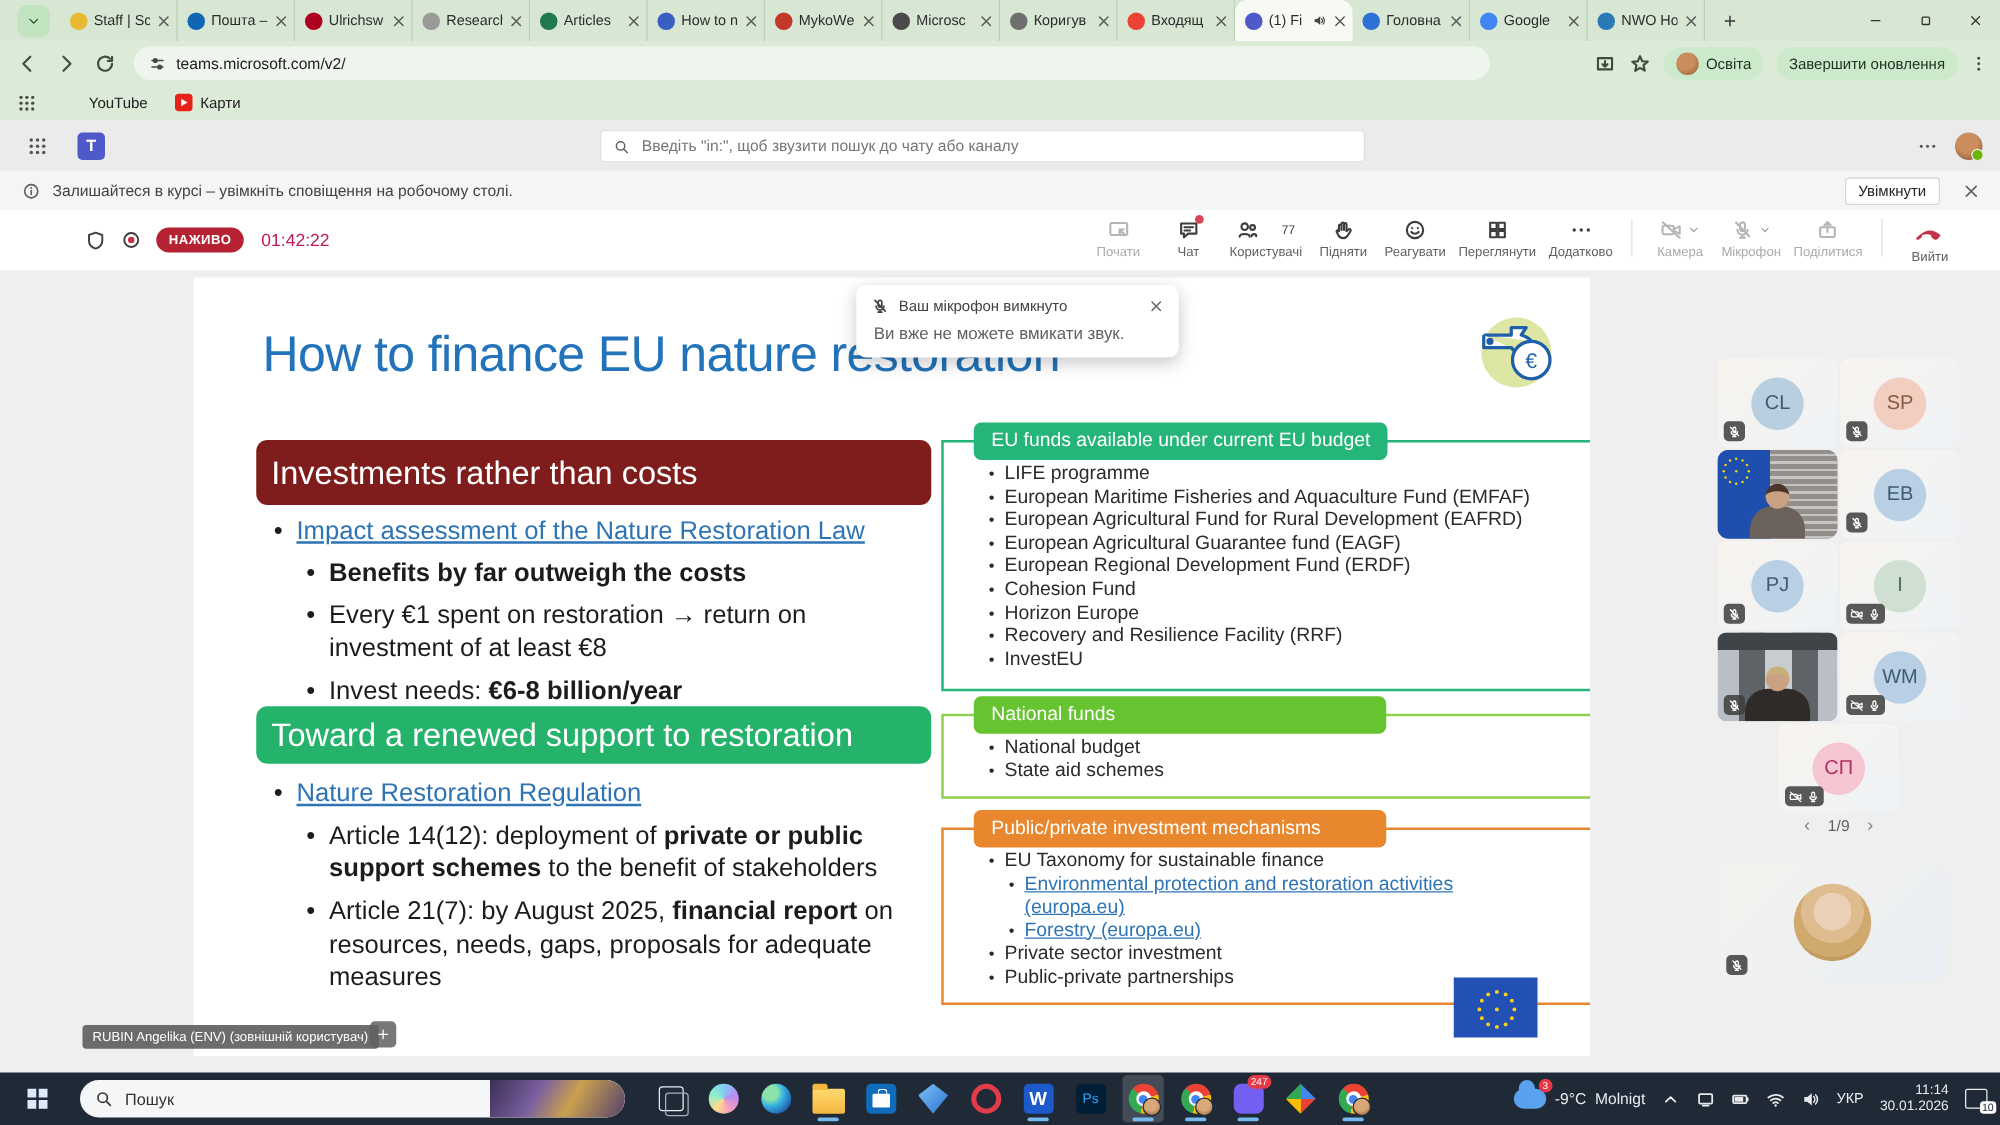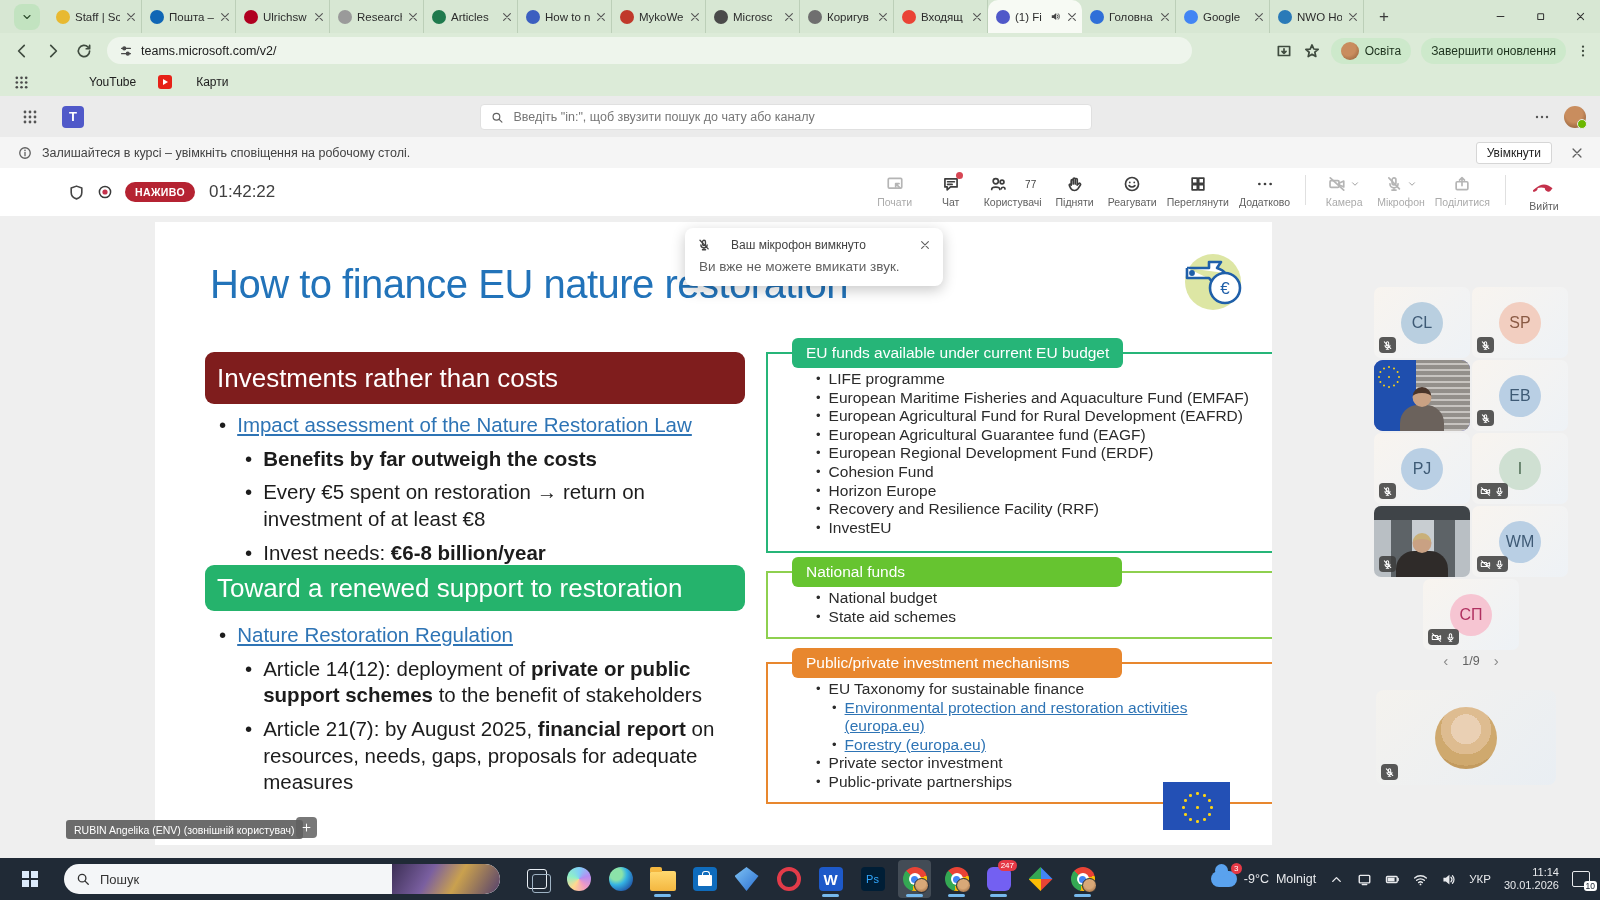--- a/index.html
+++ b/index.html
@@ -32,21 +32,21 @@
   .omnibox .icon{width:14px;height:14px;color:#4a4a4a;}
   .url{font-size:12.5px;color:#202020;}
   .nav-right{margin-left:auto;display:flex;align-items:center;gap:10px;margin-right:10px;}
   .chip{height:26px;border-radius:13px;background:#cde9cb;display:flex;align-items:center;gap:6px;padding:0 10px;font-size:12px;color:#203520;}
   .avatar-sm{width:18px;height:18px;border-radius:50%;background:radial-gradient(circle at 40% 35%,#c98d5e 0 45%,#8a5a34 100%);}
   .kebab{width:14px;height:14px;color:#3f4b3f;}
 
   
   .bookbar{position:absolute;left:0;top:68px;width:1600px;height:28px;background:#dcebd8;display:flex;align-items:center;}
   .bookbar .apps{width:15px;height:15px;color:#4a4a4a;margin-left:14px;}
-  .bm{display:flex;align-items:center;gap:24px;margin-left:22px;font-size:12px;color:#202020;}
+  .bm{display:flex;align-items:center;gap:6px;margin-left:22px;font-size:12px;color:#202020;}
   .bm .bmfav{width:14px;height:14px;border-radius:3px;}
   .bm:nth-of-type(2) .bmfav{background:#e62117;position:relative;}
   .bm:nth-of-type(2) .bmfav::after{content:"";position:absolute;left:5px;top:4px;border-left:5px solid #fff;border-top:3px solid transparent;border-bottom:3px solid transparent;}
   .bm:nth-of-type(3) .bmfav{background:conic-gradient(#4285f4 0 25%,#34a853 0 50%,#fbbc05 0 75%,#ea4335 0);border-radius:50% 50% 50% 0;}
 
   
   .tm-header{position:absolute;left:0;top:96px;width:1600px;height:41px;background:#ebebeb;display:flex;align-items:center;}
   .waffle{width:16px;height:16px;color:#555;margin-left:22px;}
   .tm-logo{width:22px;height:22px;margin-left:24px;border-radius:4px;background:#5059c9;color:#fff;font-size:13px;font-weight:bold;display:flex;align-items:center;justify-content:center;}
   .tm-search{position:absolute;left:480px;top:8px;width:612px;height:26px;background:#fff;border-radius:4px;display:flex;align-items:center;gap:8px;padding:0 10px;box-sizing:border-box;border:1px solid #e0e0e0;}
@@ -63,21 +63,21 @@
   .tm-banner .icon{width:14px;height:14px;color:#616161;margin-left:18px;}
   .tm-banner .txt{font-size:12.5px;color:#424242;margin-left:10px;}
   .banner-btn{margin-left:auto;font-size:12px;color:#242424;background:#fff;border:1px solid #d6d6d6;border-radius:3px;padding:3px 10px;}
   .banner-x{width:12px;height:12px;color:#424242;margin:0 16px 0 14px;}
 
   
   .tm-toolbar{position:absolute;left:0;top:168px;width:1600px;height:48px;background:#fff;border-bottom:1px solid #e6e6e6;display:flex;align-items:center;}
   .shield{width:17px;height:17px;color:#444;margin-left:68px;}
   .rec{width:16px;height:16px;color:#3a3a3a;margin-left:12px;}
   .live{margin-left:12px;background:#b52332;color:#fff;font-size:10.5px;font-weight:bold;letter-spacing:.4px;border-radius:10px;padding:4px 10px;}
-  .timer{margin-left:14px;font-size:17px;color:#404040;}
+  .timer{margin-left:14px;font-size:14px;color:#be185d;}
   .tb-right{margin-left:auto;display:flex;align-items:flex-start;margin-right:28px;}
   .tbtn{min-width:46px;padding:4px 5px 2px;display:flex;flex-direction:column;align-items:center;gap:3px;color:#424242;}
   .tbtn .ticon{width:18px;height:18px;color:#3d3d3d;position:relative;}
   .tbtn .lab{font-size:10.5px;color:#616161;white-space:nowrap;}
   .tbtn.disabled .ticon{color:#b5b5b5;}
   .tbtn.disabled .lab{color:#ababab;}
   .tbtn .dot::after{content:"";position:absolute;right:-3px;top:-3px;width:7px;height:7px;border-radius:50%;background:#d74654;}
   .iconrow{display:flex;align-items:center;gap:4px;}
   .cnt{font-size:10px;color:#424242;margin-top:2px;margin-left:14px;}
   .chev{width:10px;height:10px;color:#9a9a9a;}
@@ -92,35 +92,35 @@
   .leftcol{position:absolute;left:50px;top:130px;width:545px;}
   .sec-h{position:absolute;left:0;width:540px;height:52px;border-radius:9px;color:#fff;font-size:26px;display:flex;align-items:center;padding-left:12px;box-sizing:border-box;}
   .sec-h.h2{height:46px;}
   .slist{position:absolute;left:14px;width:515px;}
   .li{display:flex;gap:11px;font-size:20.5px;line-height:1.3;color:#1c1c1c;margin-bottom:7px;}
   .li .blt{flex:0 0 auto;line-height:1.25;}
   .li.lvl2{margin-left:26px;}
   .seg-b{font-weight:bold;}
   .seg-link{color:#2e74b5;text-decoration:underline;}
   
-  .fund-box{position:absolute;left:611px;width:700px;border:2px solid;background:transparent;padding-left:12px;}
+  .fund-box{position:absolute;left:598px;width:700px;border:2px solid;background:transparent;}
   .fund-h{position:absolute;left:24px;top:-16px;height:30px;border-radius:6px;color:#fff;font-size:15.5px;display:flex;align-items:center;padding:0 14px;min-width:330px;box-sizing:border-box;}
   .fund-items{margin:16px 0 6px 36px;}
   .fund-items .li{font-size:15.5px;line-height:18.6px;margin-bottom:0;gap:8px;color:#2b2b2b;}
   .fund-items .li .blt{font-size:13px;line-height:18px;}
   .fund-items .li.lvl2{margin-left:16px;max-width:360px;}
   .euflag{position:absolute;left:1008px;top:560px;width:67px;height:48px;background:#2350b5;}
   .euflag .stars{position:absolute;left:33px;top:24px;width:2.6px;height:2.6px;border-radius:50%;
     box-shadow:0 -14px #f7d117,7px -12px #f7d117,12px -7px #f7d117,14px 0 #f7d117,12px 7px #f7d117,7px 12px #f7d117,
     0 14px #f7d117,-7px 12px #f7d117,-12px 7px #f7d117,-14px 0 #f7d117,-12px -7px #f7d117,-7px -12px #f7d117;background:#f7d117;}
 
   
   .mic-pop{position:absolute;left:685px;top:12px;width:258px;height:58px;background:#fff;border-radius:8px;
     box-shadow:0 4px 14px rgba(0,0,0,.22);padding:10px 12px;box-sizing:border-box;}
-  .mic-pop .row{display:flex;align-items:center;gap:20px;}
+  .mic-pop .row{display:flex;align-items:center;gap:8px;}
   .mic-pop .icon{width:14px;height:14px;color:#424242;flex:0 0 auto;}
   .mic-pop .t1{font-size:12px;color:#424242;}
   .mic-pop .x{margin-left:auto;width:12px;height:12px;color:#616161;}
   .mic-pop .t2{font-size:13.5px;color:#616161;margin:7px 0 0 2px;}
 
   
   .pres-pill{position:absolute;left:66px;top:604px;height:19px;background:rgba(96,96,96,.92);color:#fff;
     font-size:10.5px;display:flex;align-items:center;padding:0 8px;border-radius:3px;}
   .zoom-plus{position:absolute;left:296px;top:601px;width:21px;height:21px;border-radius:4px;background:rgba(96,96,96,.85);color:#fff;display:flex;align-items:center;justify-content:center;}
   .zoom-plus .icon{width:11px;height:11px;}
@@ -745,21 +745,21 @@
               <span class="litxt"><span class="seg-link">Impact assessment of the Nature Restoration Law</span></span>
             </div>
 
             <div class="li lvl2">
               <span class="blt">•</span>
               <span class="litxt"><span class="seg-b">Benefits by far outweigh the costs</span></span>
             </div>
 
             <div class="li lvl2">
               <span class="blt">•</span>
-              <span class="litxt"><span>Every €5 spent on restoration </span><span class="seg-b">→</span><span> return on investment of at least €8</span></span>
+              <span class="litxt"><span>Every €1 spent on restoration </span><span class="seg-b">→</span><span> return on investment of at least €8</span></span>
             </div>
 
             <div class="li lvl2">
               <span class="blt">•</span>
               <span class="litxt"><span>Invest needs: </span><span class="seg-b">€6-8 billion/year</span></span>
             </div>
           </div>
         <div class="sec-h h2" style="top: 213px; background: rgb(37, 179, 108);">Toward a renewed support to restoration</div>
         <div class="slist" style="top:270px;">
 

